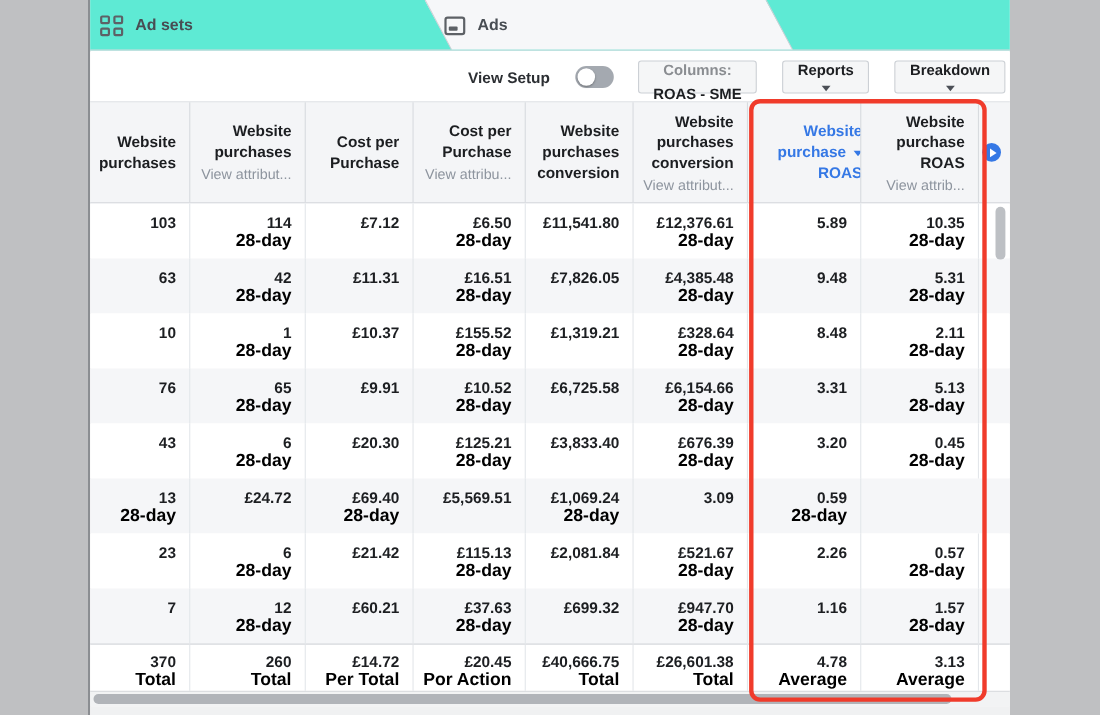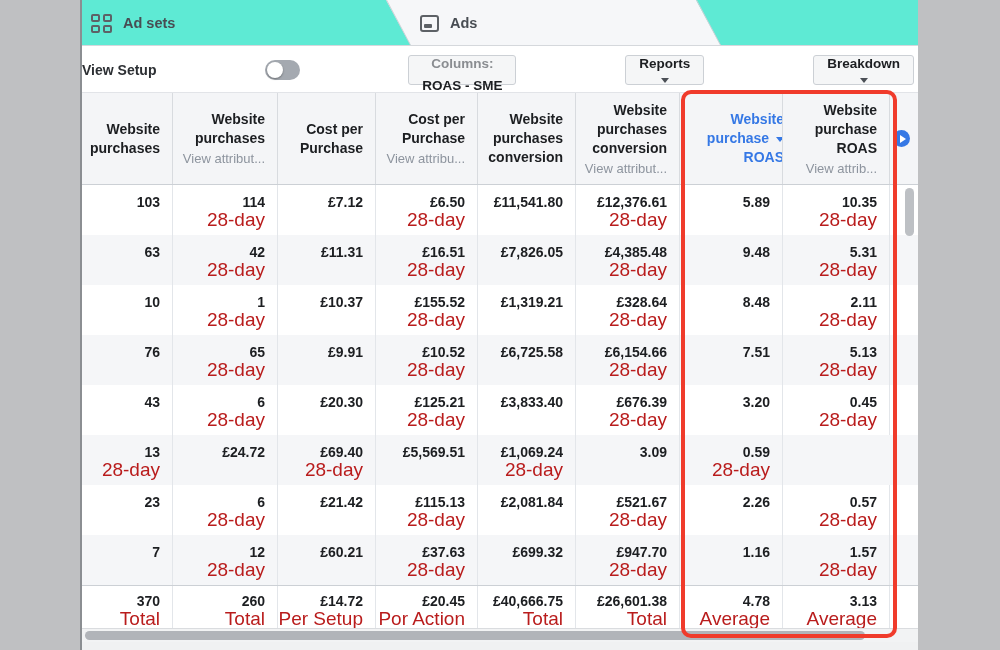--- a/index.html
+++ b/index.html
@@ -15,35 +15,35 @@
   .tabbar { position:absolute; left:0; top:0; width:836px; height:46px;
     background:#5eead4; border-bottom:1px solid #d5d8dc; overflow:hidden; }
   .ads-shape { position:absolute; left:304px; top:0; width:336px; height:46px;
     background:#f6f7f9;
     clip-path: polygon(0 0, 310px 0, 335px 46px, 25px 46px); }
   .diag { position:absolute; top:0; width:1px; height:46px; background:#ccd0d5;
     transform:skewX(28deg); transform-origin:top left; }
   .tab { position:absolute; top:0; height:46px; display:flex; align-items:center;
     gap:11px; font-size:14.5px; font-weight:700; color:#484d53; cursor:pointer; }
   .tab-adsets { left:9px; }
-  .tab-ads { left:338px; }
+  .tab-ads { left:322px; }
   
   .icon-grid { display:grid; grid-template-columns:9px 9px; grid-template-rows:8px 8px;
     gap:3px; }
   .icon-grid i { border:2px solid #5d6166; border-radius:2px; }
   
   .icon-ads { position:relative; width:19px; height:17px; border:2px solid #5d6166;
     border-radius:3px; }
   .icon-ads i { position:absolute; left:2px; bottom:2px; width:8px; height:4px;
     background:#5d6166; border-radius:1px; }
 
   
   .toolbar { position:absolute; left:0; top:47px; width:836px; height:45px;
-    background:#fff; display:flex; align-items:center; justify-content:space-between;
-    gap:1px; padding-right:4px; }
+    background:#fff; display:flex; align-items:center; justify-content:flex-end;
+    gap:23px; padding-right:4px; }
   .vs-label { font-size:14px; font-weight:700; color:#2c2f33; }
   .toggle { position:relative; width:35px; height:20px; border-radius:10px;
     background:#a4a9b0; cursor:pointer; margin-right:-1px; }
   .toggle .knob { position:absolute; left:2px; top:2px; width:16px; height:16px;
     border-radius:50%; background:#fff; box-shadow:0 1px 2px rgba(0,0,0,.35); }
   .tbtn { display:flex; align-items:center; gap:7px; height:30px; padding:0 13px;
     background:#f5f6f7; border:1px solid #ccd0d5; border-radius:3px;
     font-family:"Liberation Sans", sans-serif; font-size:13.5px; font-weight:700;
     color:#1c1e21; cursor:pointer;flex-direction:column; }
   .tbtn .prefix { color:#8a8d91; font-weight:600; }
@@ -69,21 +69,21 @@
   .accent-caret { display:inline-block; width:0; height:0; margin:0 0 1px 3px;
     border-left:4.5px solid transparent; border-right:4.5px solid transparent;
     border-top:5.5px solid var(--accent); }
   .hwrap { display:flex; flex-direction:column; align-items:flex-end; }
 
   .trow { height:50px; background:#fff; }
   .trow.alt { background:#f5f6f8; }
   .td { text-align:right; padding:8px 12px 0 0; border-right:1px solid #e3e6ea; }
   .td.sliver { border-right:none; padding:0; }
   .val { font-size:14px; line-height:18px; font-weight:600; color:#1c1e21; }
-  .sub { font-size:19px; line-height:16px; color:#b91c1c; margin-top:1px; }
+  .sub { font-size:16px; line-height:16px; color:#000000; margin-top:1px;font-weight:bold; }
 
   .total-row { height:43px; background:#fff; border-top:1px solid #ccd0d5; }
   .total-row .td { padding-top:6px; }
 
   
   .hscroll { position:absolute; left:0; top:628px; width:836px; height:14px;
     background:#f2f3f4; border-top:1px solid #dadcdf; }
   .hthumb { position:absolute; left:3px; top:2px; width:780px; height:9px;
     background:#b1b4b9; border-radius:5px; cursor:pointer; }
   .footer-strip { position:absolute; left:0; top:642px; width:836px; height:8px;
@@ -309,21 +309,21 @@
               <div class="sub">28-day</div>
             </div>
             <div class="td">
               <div class="val">£6,725.58</div>
             </div>
             <div class="td">
               <div class="val">£6,154.66</div>
               <div class="sub">28-day</div>
             </div>
             <div class="td">
-              <div class="val">7.51</div>
+              <div class="val">3.31</div>
             </div>
             <div class="td">
               <div class="val">5.13</div>
               <div class="sub">28-day</div>
             </div>
             <div class="td sliver"></div>
           </div>
           <div class="trow">
             <div class="td">
               <div class="val">43</div>
@@ -450,21 +450,21 @@
           <div class="td">
             <div class="val">370</div>
             <div class="sub">Total</div>
           </div>
           <div class="td">
             <div class="val">260</div>
             <div class="sub">Total</div>
           </div>
           <div class="td">
             <div class="val">£14.72</div>
-            <div class="sub">Per Setup</div>
+            <div class="sub">Per Total</div>
           </div>
           <div class="td">
             <div class="val">£20.45</div>
             <div class="sub">Por Action</div>
           </div>
           <div class="td">
             <div class="val">£40,666.75</div>
             <div class="sub">Total</div>
           </div>
           <div class="td">

